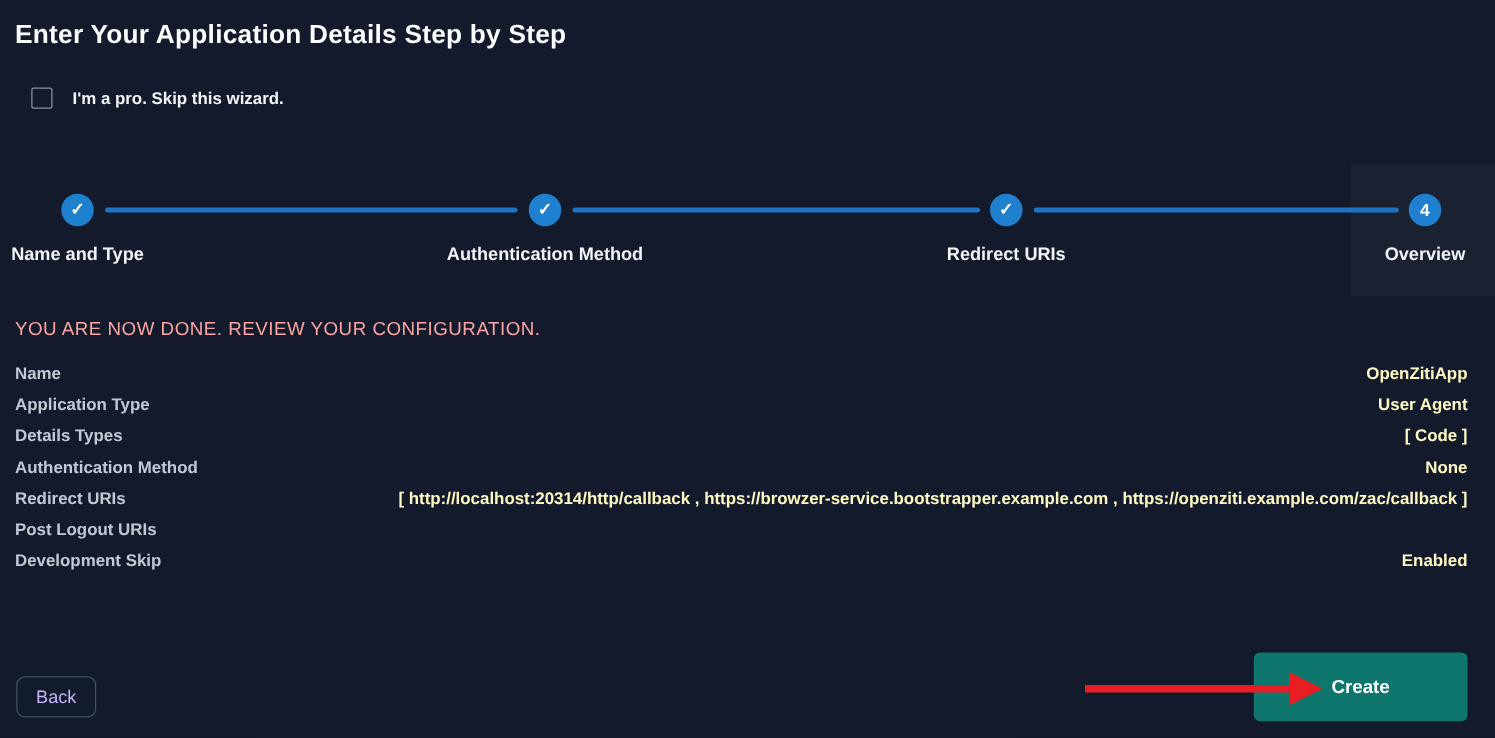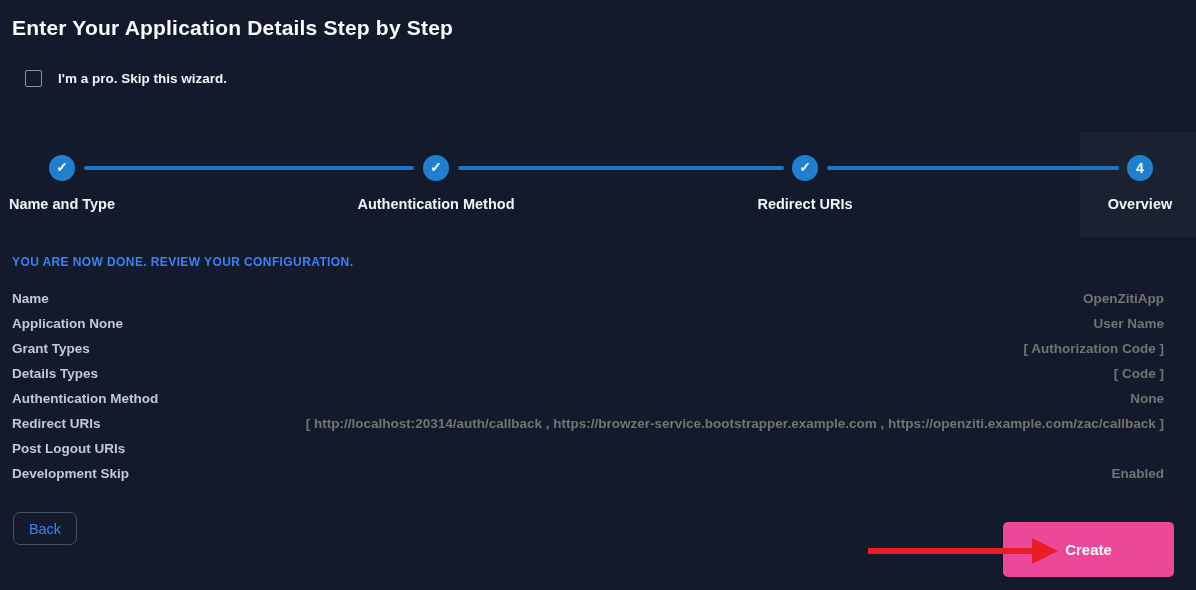--- a/index.html
+++ b/index.html
@@ -52,40 +52,40 @@
     font-size:14.5px; font-weight:700; color:#f2f4f8;
   }
   .slab-1 { left:-58px; }
   .slab-2 { left:316px; }
   .slab-3 { left:685px; }
   .slab-4 { left:1020px; }
 
   
   .review-heading {
     position:absolute; left:12px; top:255px;
-    font-size:12px; font-weight:700; letter-spacing:.4px; color:#3b82f6;
+    font-size:15px; font-weight:400; letter-spacing:.4px; color:#fca5a5;
   }
   .review-rows { position:absolute; left:0; top:286px; width:1196px; }
   .review-row {
     height:25px; display:flex; align-items:center; justify-content:space-between;
-    padding:0 32px 0 12px;
+    padding:0 22px 0 12px;
   }
   .row-label { font-size:13.5px; font-weight:700; color:#c3c9d3; white-space:nowrap; }
-  .row-value { font-size:13.5px; font-weight:700; color:#737373; white-space:nowrap; text-align:right; }
+  .row-value { font-size:13.5px; font-weight:700; color:#fef9c3; white-space:nowrap; text-align:right; }
 
   
   .back-button {
-    position:absolute; left:13px; top:512px; width:64px; height:33px;
+    position:absolute; left:13px; top:541px; width:64px; height:33px;
     background:transparent; border:1px solid #475060; border-radius:7px;
-    color:#3b82f6; font-family:inherit; font-size:14.5px; font-weight:400;
+    color:#c4b5fd; font-family:inherit; font-size:14.5px; font-weight:400;
     display:flex; align-items:center; justify-content:center; cursor:pointer;
   }
   .create-button {
     position:absolute; left:1003px; top:522px; width:171px; height:55px;
-    background:#ec4899; border:none; border-radius:5px;
+    background:#0f766e; border:none; border-radius:5px;
     color:#ffffff; font-family:inherit; font-size:15px; font-weight:600;
     display:flex; align-items:center; justify-content:center; cursor:pointer;
   }
 
   
   .pointer-arrow { position:absolute; left:868px; top:538px; width:190px; height:26px; pointer-events:none; }
   .arrow-shaft { position:absolute; left:0; top:10px; width:164px; height:6px; background:#e91e25; }
   .arrow-head {
     position:absolute; left:164px; top:0;
     width:0; height:0;
@@ -132,38 +132,34 @@
   </div>
 
   <div class="review-heading">YOU ARE NOW DONE. REVIEW YOUR CONFIGURATION.</div>
 
   <div class="review-rows">
     <div class="review-row">
       <span class="row-label">Name</span>
       <span class="row-value">OpenZitiApp</span>
     </div>
     <div class="review-row">
-      <span class="row-label">Application None</span>
-      <span class="row-value">User Name</span>
-    </div>
-    <div class="review-row">
-      <span class="row-label">Grant Types</span>
-      <span class="row-value">[ Authorization Code ]</span>
+      <span class="row-label">Application Type</span>
+      <span class="row-value">User Agent</span>
     </div>
     <div class="review-row">
       <span class="row-label">Details Types</span>
       <span class="row-value">[ Code ]</span>
     </div>
     <div class="review-row">
       <span class="row-label">Authentication Method</span>
       <span class="row-value">None</span>
     </div>
     <div class="review-row">
       <span class="row-label">Redirect URIs</span>
-      <span class="row-value">[ http://localhost:20314/auth/callback , https://browzer-service.bootstrapper.example.com , https://openziti.example.com/zac/callback ]</span>
+      <span class="row-value">[ http://localhost:20314/http/callback , https://browzer-service.bootstrapper.example.com , https://openziti.example.com/zac/callback ]</span>
     </div>
     <div class="review-row">
       <span class="row-label">Post Logout URIs</span>
       <span class="row-value"></span>
     </div>
     <div class="review-row">
       <span class="row-label">Development Skip</span>
       <span class="row-value">Enabled</span>
     </div>
   </div>

